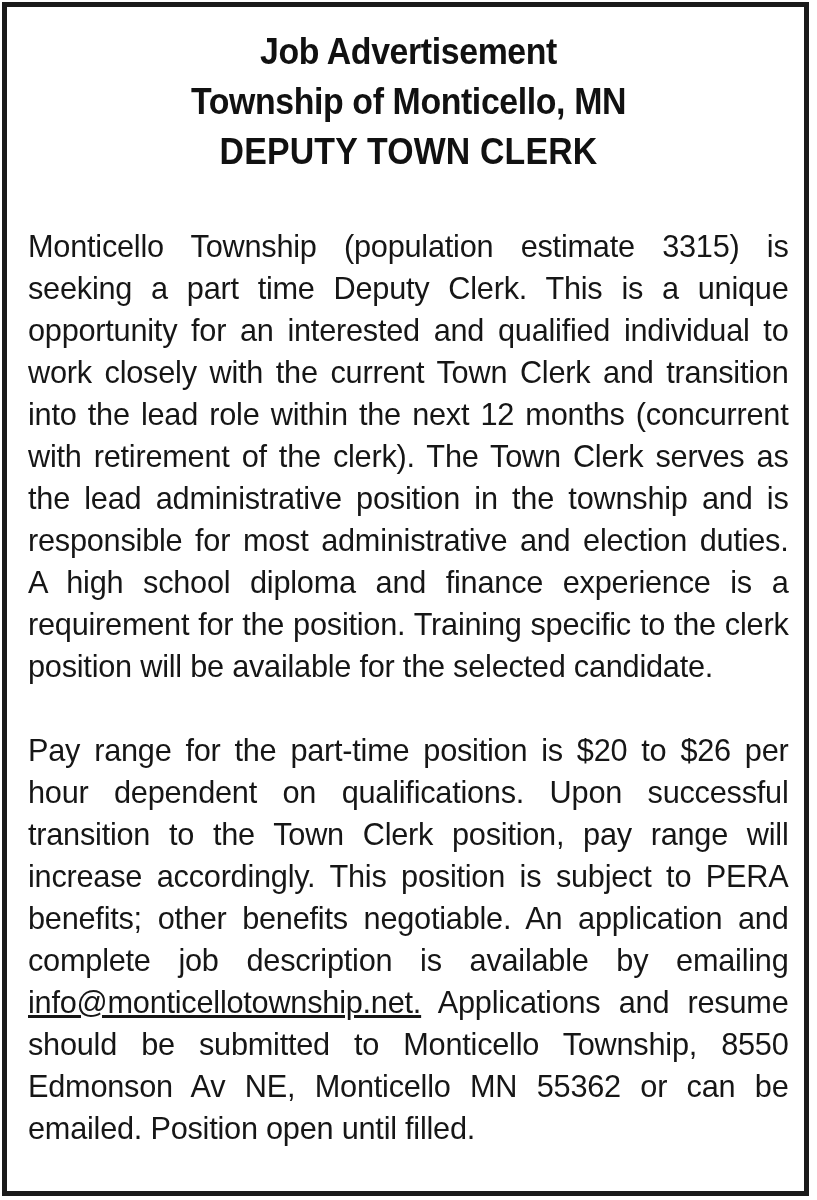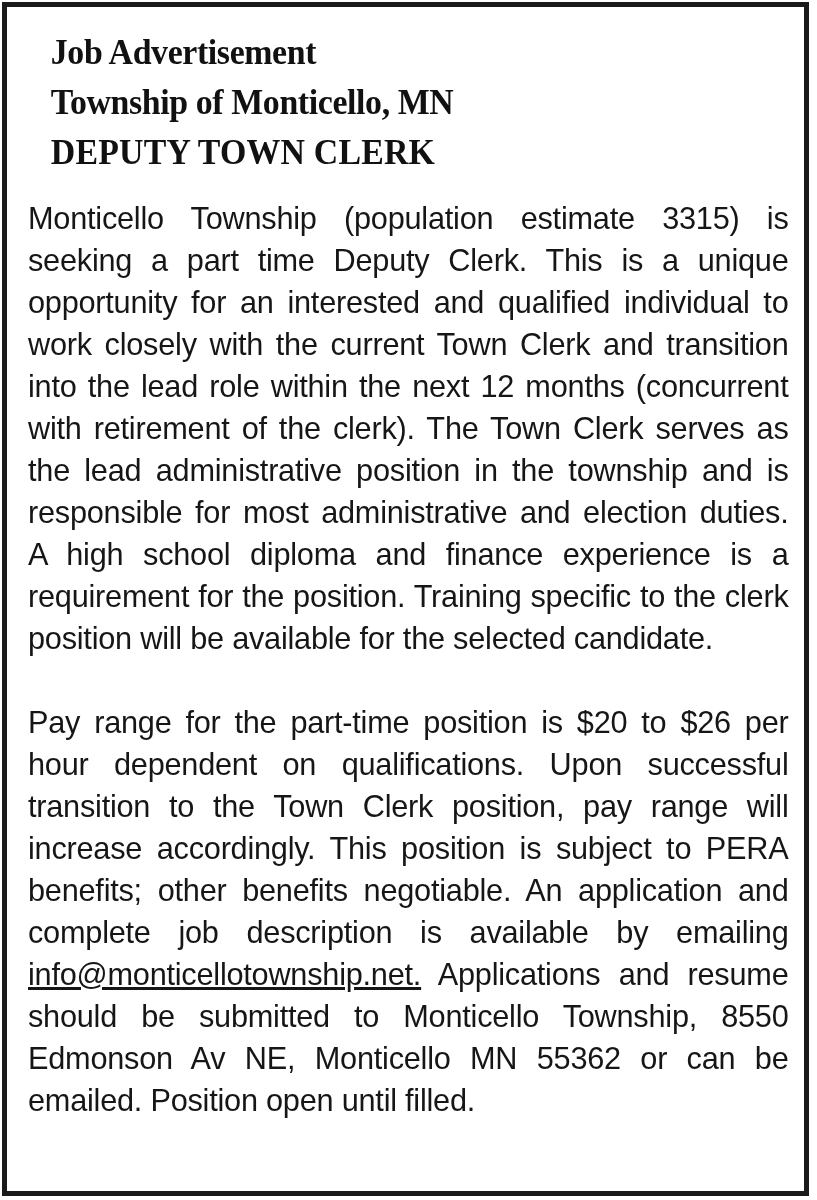--- a/index.html
+++ b/index.html
@@ -30,42 +30,41 @@
 
   .ad-inner {
     position: absolute;
     left: 21px;
     top: 10px;
     width: 761px;
   }
 
   
   .title-block {
-    text-align: left;
+    text-align: center;
     padding-top: 10px;
-    font-family: Liberation Serif, serif;
   }
   .title-line {
     display: block;
     font-weight: bold;
     font-size: 36px;
     line-height: 50px;
     letter-spacing: -0.4px;
     transform: scaleX(0.94);
     transform-origin: center center;
     color: #111111;
     white-space: nowrap;
   }
   .title-line.line-3 {
     letter-spacing: 0.2px;
   }
 
   
   .body-block {
-    margin-top: 20px;
+    margin-top: 48px;
   }
   .para {
     text-align: justify;
     text-justify: inter-word;
     font-size: 31.5px;
     line-height: 42px;
     letter-spacing: -0.25px;
     word-spacing: 0px;
     color: #161616;
     margin: 0;

